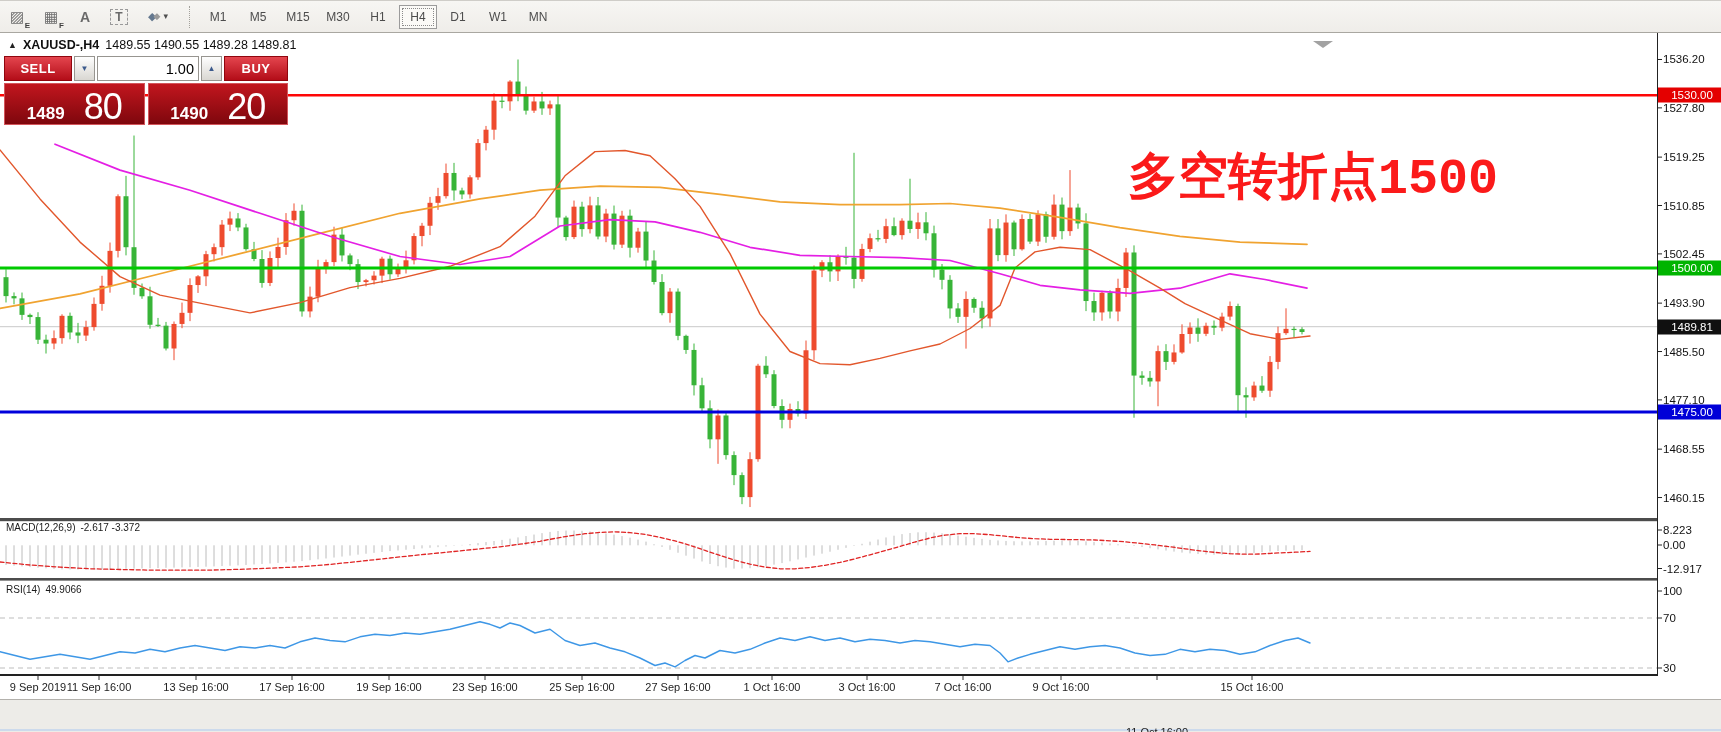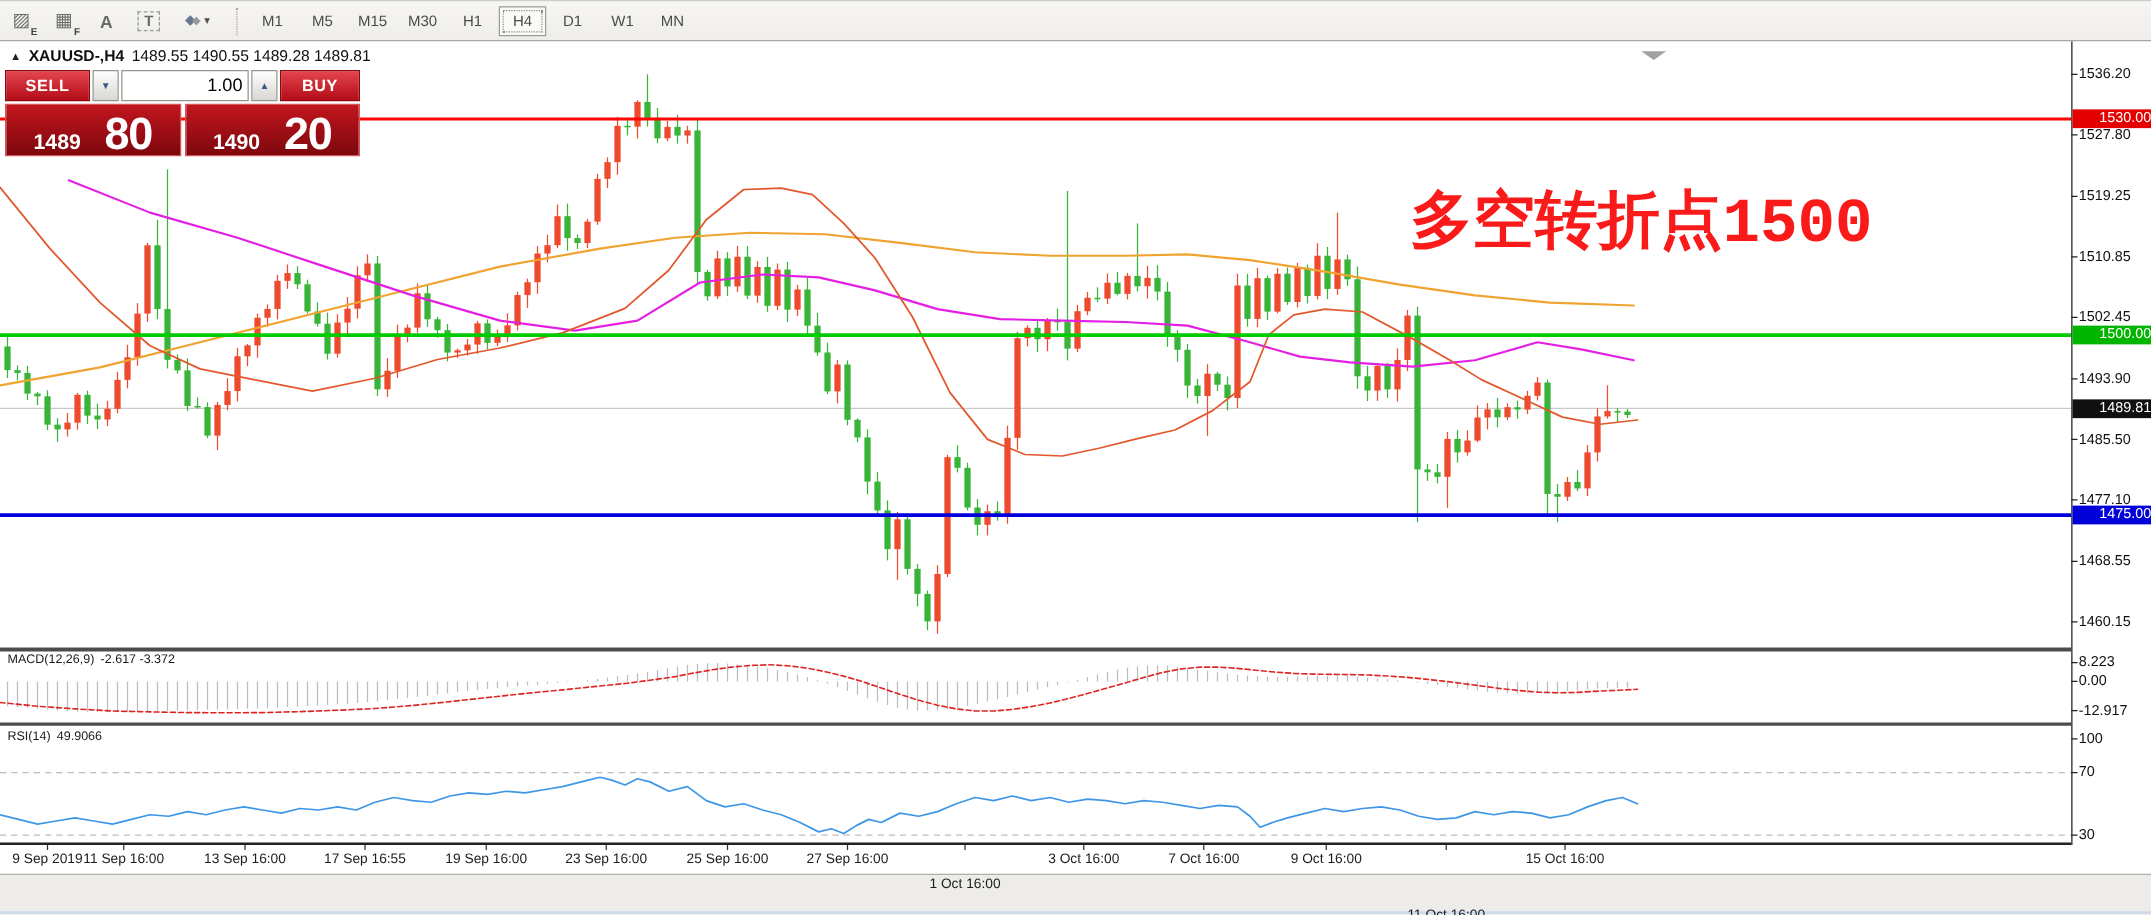--- a/index.html
+++ b/index.html
@@ -36,28 +36,28 @@
     justify-content:center;background:linear-gradient(#e4454e,#b30d18);border:1px solid #90060e;box-sizing:border-box}
   .tp-sell{width:68px}.tp-buy{width:64px}
   .tp-spin{width:21px;background:linear-gradient(#fefefe,#d9d7d2);border:1px solid #979590;
     box-sizing:border-box;display:flex;align-items:center;justify-content:center;font-size:8px;color:#3c5a8c}
   .tp-vol{flex:1;border:1px solid #979590;box-sizing:border-box;font-family:inherit;font-size:14.5px;
     color:#000;text-align:right;padding:0 4px 0 0;background:#fff;min-width:0}
   .tp-row2{display:flex;height:42px;gap:3px;margin-top:2px}
   .tp-quote{flex:1;background:linear-gradient(#c2161e,#7e070d);border:1px solid #d4555b;box-sizing:border-box;
     display:flex;align-items:baseline;justify-content:center;color:#fff;padding-top:2px}
   .tp-quote .small{font-size:17px;font-weight:bold}
-  .tp-quote .big{font-size:36px;font-weight:700;margin-left:19px;letter-spacing:-1px}
+  .tp-quote .big{font-size:36px;font-weight:400;margin-left:19px;letter-spacing:-1px}
   
   .annotation{position:absolute;left:1128px;top:143px;z-index:8;font-size:50px;font-weight:bold;
     color:#fb1a1a;white-space:nowrap;font-family:Liberation Mono, monospace}
   
   #labels{position:absolute;left:0;top:0;z-index:10}
   .axis-label{position:absolute;left:1663px;font-size:11.5px;color:#111;white-space:nowrap;transform:translateY(-50%)}
-  .axis-badge{position:absolute;left:1658px;width:63px;font-size:11.5px;color:#fff;text-align:right;
+  .axis-badge{position:absolute;left:1658px;width:63px;font-size:11.5px;color:#fff;text-align:center;
     padding-left:5px;box-sizing:border-box;transform:translateY(-50%);line-height:15px;height:15px}
   .time-label{position:absolute;top:681px;font-size:11px;color:#1d1d1d;white-space:nowrap;transform:translateX(-50%)}
   .ind-label{position:absolute;left:6px;z-index:10;font-size:10px;color:#1a1a1a;white-space:nowrap}
   .ind-label .val{margin-left:5px}
   .bottom-strip{position:absolute;left:0;top:699px;width:1721px;height:33px;background:#edece8;
     border-top:1px solid #b3b1ac;box-sizing:border-box;z-index:4}
   .bottom-strip .blueline{position:absolute;left:0;top:29px;width:100%;height:2px;background:#ccdaec}
 </style>
 </head>
 <body>
@@ -698,26 +698,26 @@
       <div class="axis-badge" style="top: 326.694px; background: rgb(16, 16, 16);">1489.81</div>
       <div class="axis-label" style="top: 530px;">8.223</div>
       <div class="axis-label" style="top: 545px;">0.00</div>
       <div class="axis-label" style="top: 568.5px;">-12.917</div>
       <div class="axis-label" style="top: 591px;">100</div>
       <div class="axis-label" style="top: 618px;">70</div>
       <div class="axis-label" style="top: 668px; text-align: center;">30</div>
       <div class="time-label" style="left: 38px;">9 Sep 2019</div>
       <div class="time-label" style="left: 99px;">11 Sep 16:00</div>
       <div class="time-label" style="left: 196px;">13 Sep 16:00</div>
-      <div class="time-label" style="left: 292px;">17 Sep 16:55</div>
+      <div class="time-label" style="left: 292px;">17 Sep 16:00</div>
       <div class="time-label" style="left: 389px;">19 Sep 16:00</div>
       <div class="time-label" style="left: 485px;">23 Sep 16:00</div>
       <div class="time-label" style="left: 582px;">25 Sep 16:00</div>
       <div class="time-label" style="left: 678px;">27 Sep 16:00</div>
-      <div class="time-label" style="left: 772px; margin-top: 20px;">1 Oct 16:00</div>
+      <div class="time-label" style="left: 772px;">1 Oct 16:00</div>
       <div class="time-label" style="left: 867px;">3 Oct 16:00</div>
       <div class="time-label" style="left: 963px;">7 Oct 16:00</div>
       <div class="time-label" style="left: 1061px;">9 Oct 16:00</div>
       <div class="time-label" style="left: 1157px; margin-top: 45px;">11 Oct 16:00</div>
       <div class="time-label" style="left: 1252px;">15 Oct 16:00</div>
     </div>
 
   <div class="bottom-strip">
     <div class="blueline"></div>
   </div>

